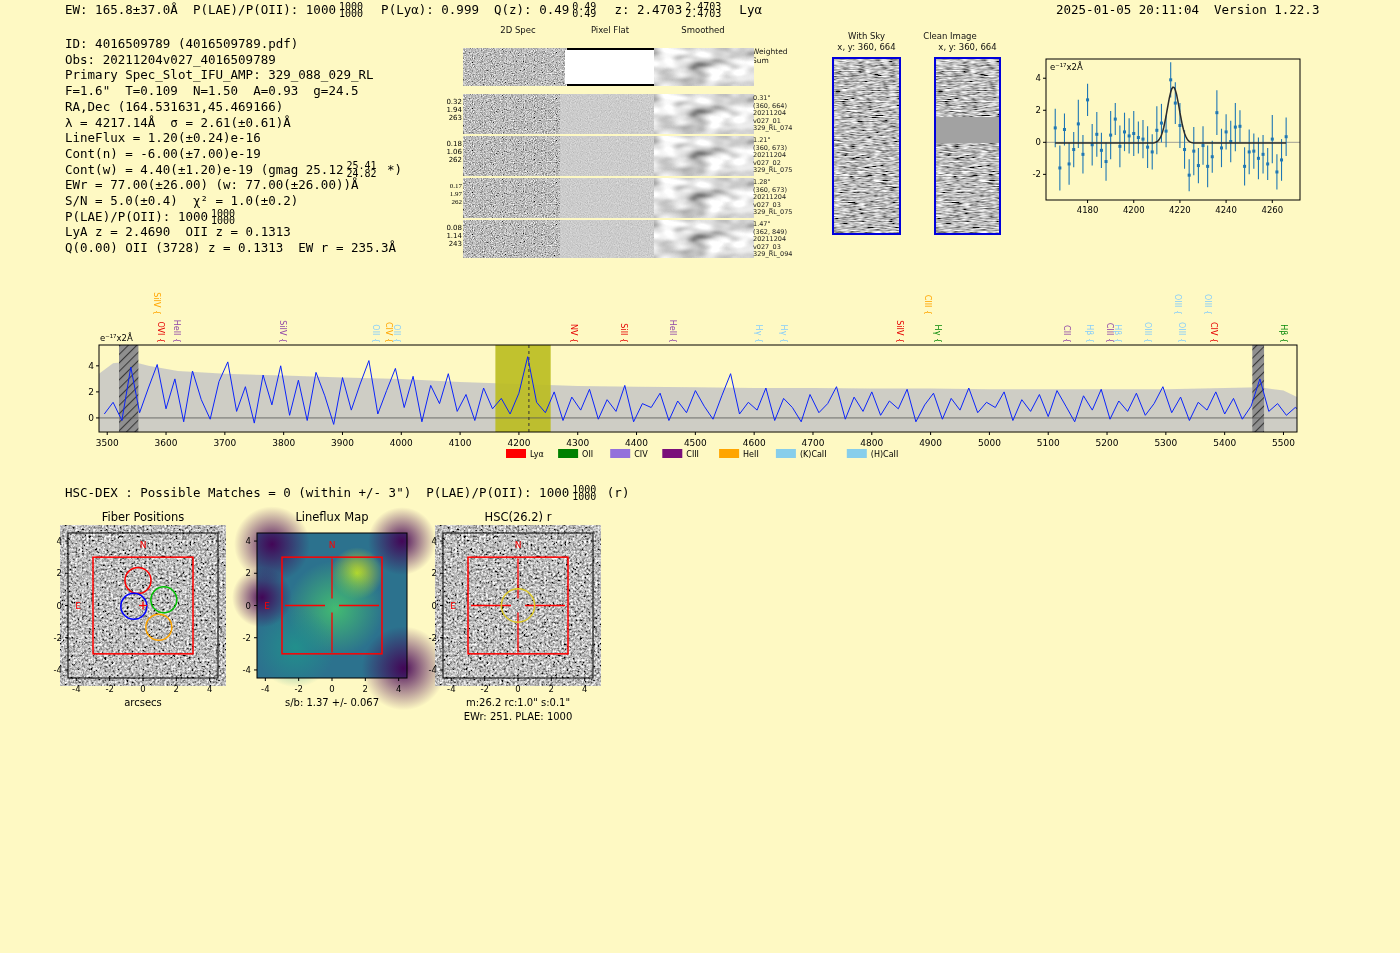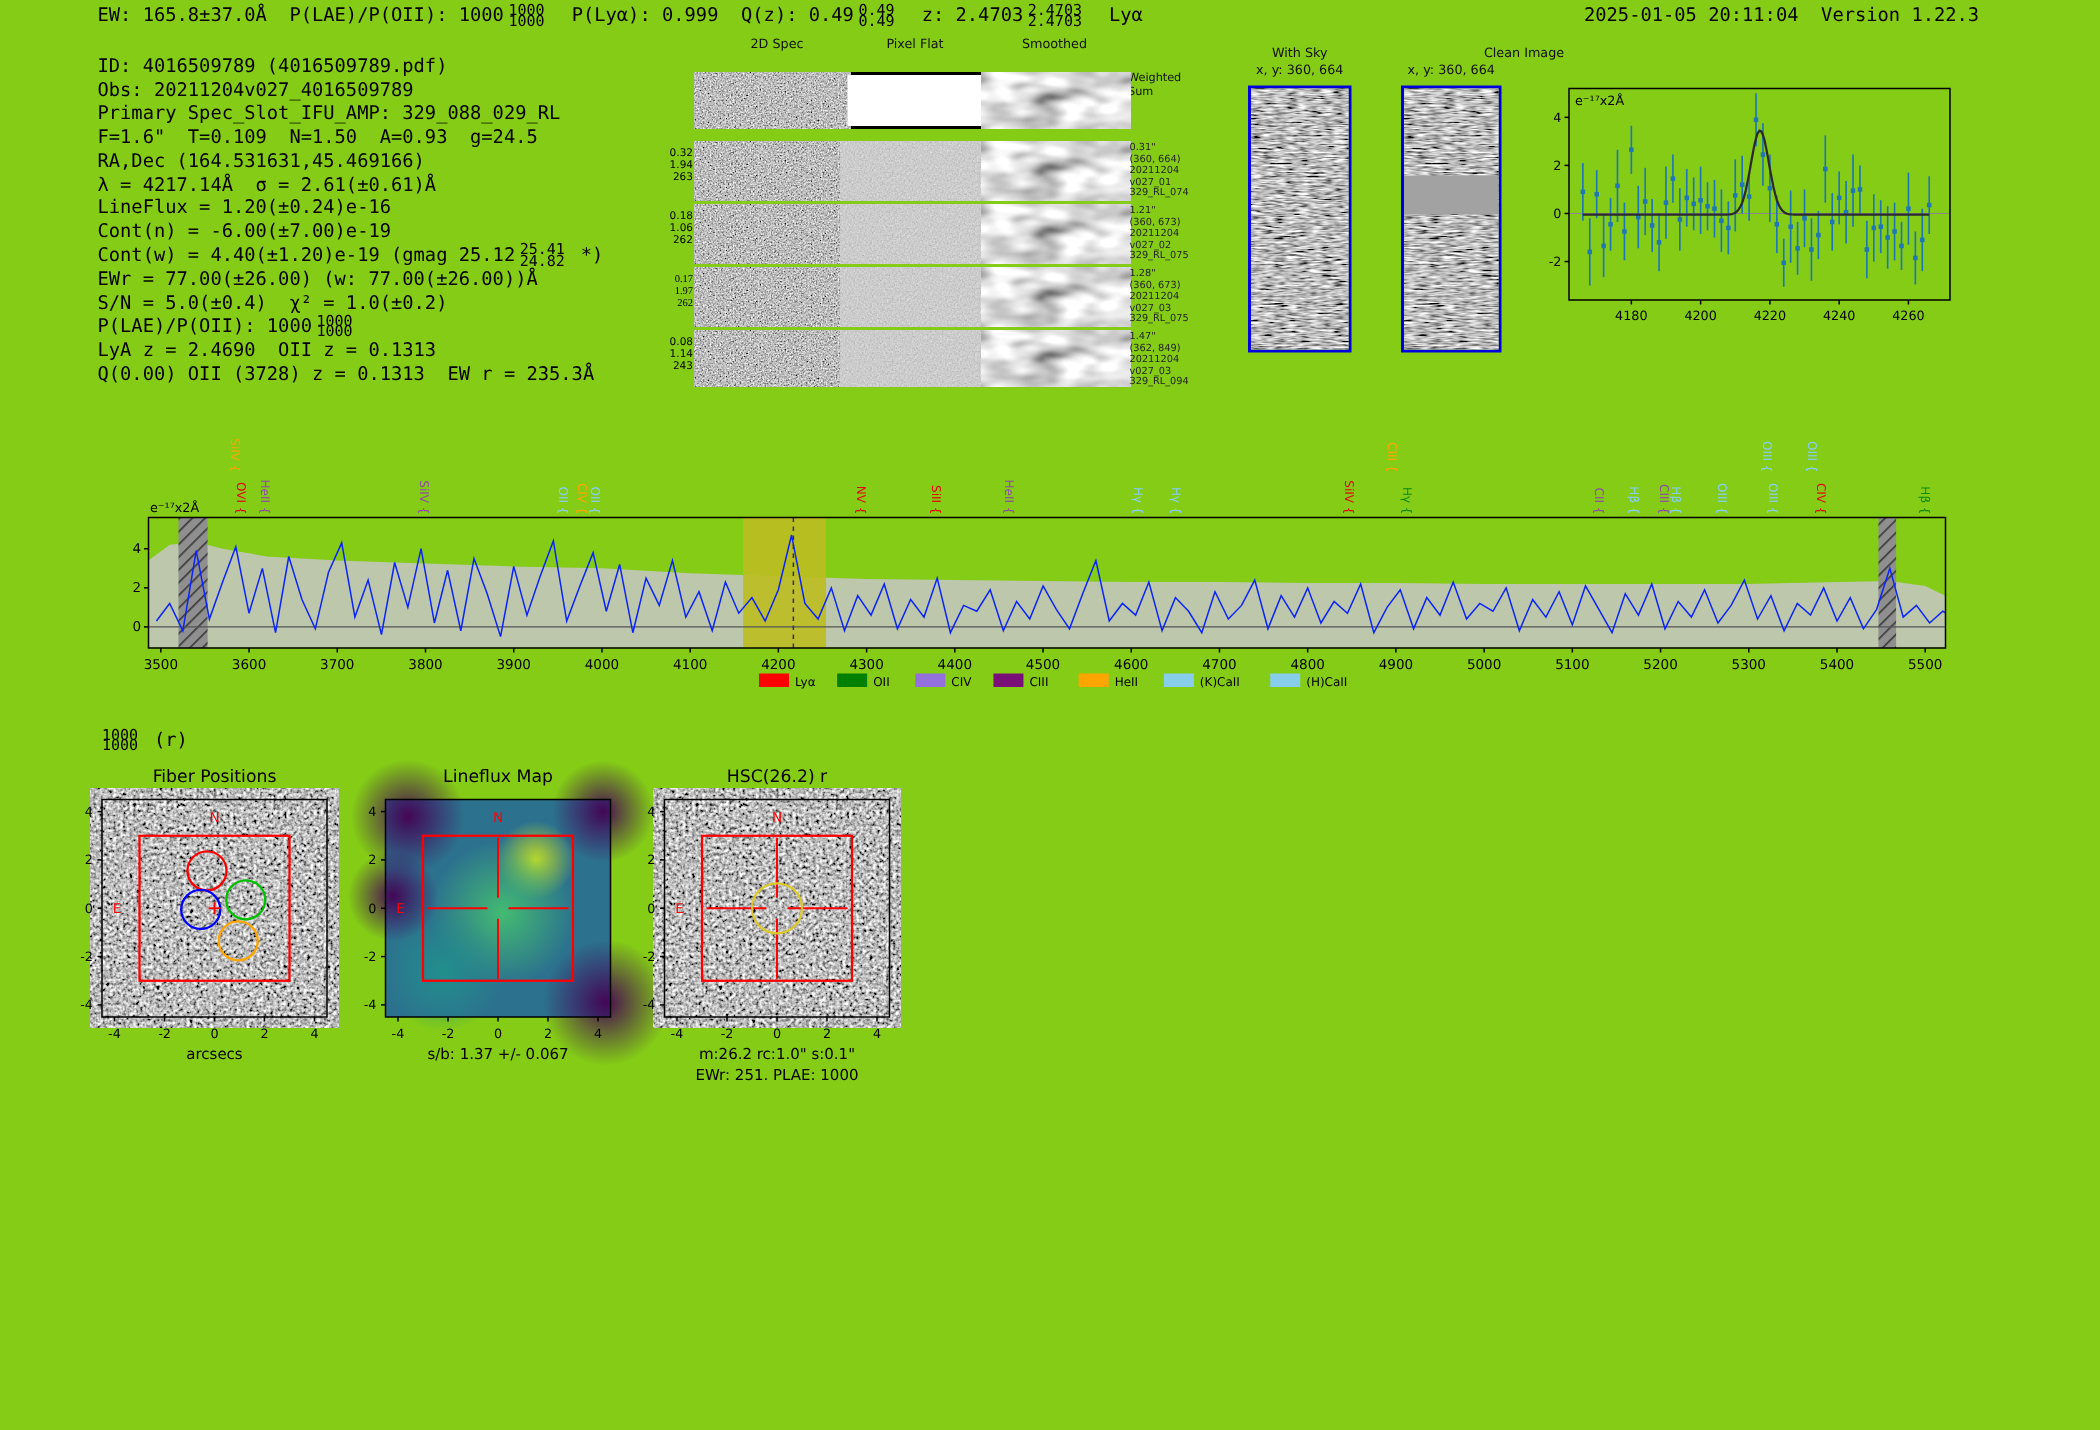--- a/index.html
+++ b/index.html
@@ -1,16 +1,16 @@
 <!DOCTYPE html>
 <html><head>
 <meta charset="utf-8">
 <style>
   html,body{margin:0;padding:0;background:#ffffff;}
-  #page{position:relative;width:1400px;height:953px;background:#84cc16;overflow:hidden;
+  #page{position:relative;width:1400px;height:953px;background:#fef9c3;overflow:hidden;
         font-family:"DejaVu Sans",sans-serif;color:#000;}
   .abs{position:absolute;}
   .mono{font-family:"DejaVu Sans Mono",monospace;font-size:12.5px;white-space:pre;line-height:15.7px;}
   .frac{display:inline-block;vertical-align:-3px;font-size:10px;line-height:7.2px;margin:0 3px;text-align:right;
         font-family:"DejaVu Sans Mono",monospace;}
   .ctitle{position:absolute;font-size:8.5px;text-align:center;color:#111;}
   .small2{font-size:7.5px;line-height:8.5px;white-space:pre;color:#111;}
   .cutrow{position:absolute;box-sizing:border-box;}
   .cellsvg{position:absolute;display:block;}
   .leftlab{position:absolute;font-size:7px;line-height:8.2px;text-align:right;width:26px;color:#000;}
@@ -167,21 +167,21 @@
 329_RL_094</div>
     </div>
 
   <div id="skypanels">
       <div class="ctitle" style="left:806.5px;top:31px;width:120px;">With Sky</div>
       <div class="ctitle" style="left:806.5px;top:42px;width:120px;">x, y: 360, 664</div>
       <div class="skypanel" style="left:832px;top:57px;width:69px;height:178px;"><svg width="65" height="174">
           <rect width="65" height="174" fill="#9a9a9a"></rect>
           <rect width="65" height="174" filter="url(#nzstreak)"></rect>
         </svg></div>
-      <div class="ctitle" style="left:956px;top:31px;width:120px;">Clean Image</div>
+      <div class="ctitle" style="left:890px;top:31px;width:120px;">Clean Image</div>
       <div class="ctitle" style="left:907.5px;top:42px;width:120px;">x, y: 360, 664</div>
       <div class="skypanel" style="left:934px;top:57px;width:67px;height:178px;"><svg width="63" height="174">
           <rect width="63" height="174" fill="#9a9a9a"></rect>
           <rect width="63" height="174" filter="url(#nzstreak)"></rect>
           <rect x="0" y="58" width="63" height="26" fill="#a2a2a2"></rect>
         </svg></div>
     </div>
 
   <svg id="inset" class="abs" style="left:1038px;top:50px;" width="280" height="180">
       <line x1="8" y1="92.31818181818181" x2="262" y2="92.31818181818181" stroke="#888" stroke-width="0.8"></line>
@@ -409,21 +409,21 @@
       <rect x="574.3000000000001" y="183" width="20" height="9" fill="#7a0f7a"></rect>
       <text x="598.3000000000001" y="191" font-size="8">CIII</text>
       <rect x="631.1" y="183" width="20" height="9" fill="#ffa500"></rect>
       <text x="655.1" y="191" font-size="8">HeII</text>
       <rect x="687.9" y="183" width="20" height="9" fill="#87ceeb"></rect>
       <text x="711.9" y="191" font-size="8">(K)CaII</text>
       <rect x="758.8" y="183" width="20" height="9" fill="#87ceeb"></rect>
       <text x="782.8" y="191" font-size="8">(H)CaII</text>
     </svg>
 
-  <div id="hscline" class="abs mono" style="left:65px;top:485px;"><div><span class="frac"><div>1000</div><div>1000</div></span><span> (r)</span></div></div>
+  <div id="hscline" class="abs mono" style="left:65px;top:485px;"><div><span>HSC-DEX : Possible Matches = 0 (within +/- 3")  P(LAE)/P(OII): 1000</span><span class="frac"><div>1000</div><div>1000</div></span><span> (r)</span></div></div>
 
   <div id="panels">
       <svg class="abs" style="left:40px;top:505px;" width="210" height="220">
         <text x="103" y="16" font-size="11.5" text-anchor="middle">Fiber Positions</text>
         <rect x="28" y="28" width="150" height="145" fill="#9a9a9a"></rect>
         <rect x="28" y="28" width="150" height="145" filter="url(#nz2)"></rect>
         <rect x="28" y="28" width="150" height="145" fill="none" stroke="#000" stroke-width="1"></rect>
         <rect x="53" y="52.166666666666664" width="100" height="96.66666666666666" fill="none" stroke="#ff0000" stroke-width="1.5"></rect>
         <text x="103" y="43.30555555555556" font-size="9" fill="#ff0000" text-anchor="middle">N</text>
         <text x="38" y="103.5" font-size="9" fill="#ff0000" text-anchor="middle">E</text>

